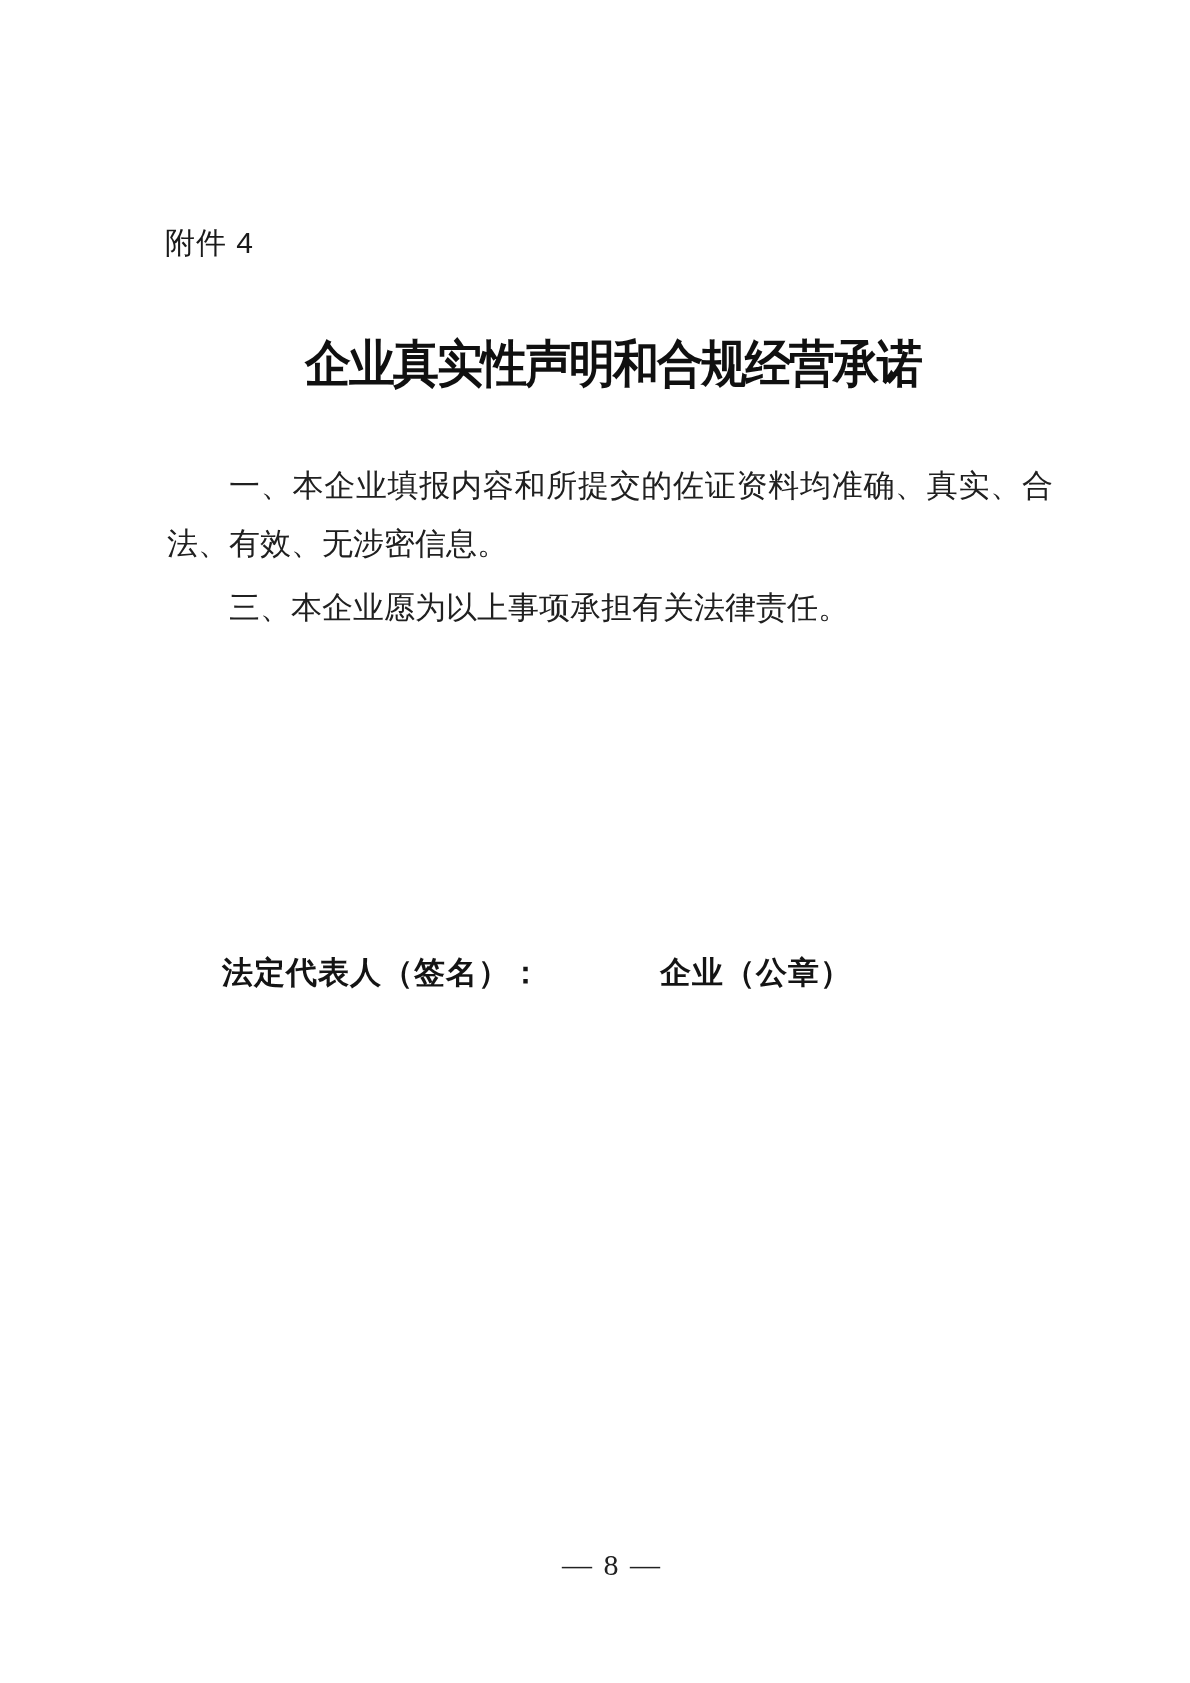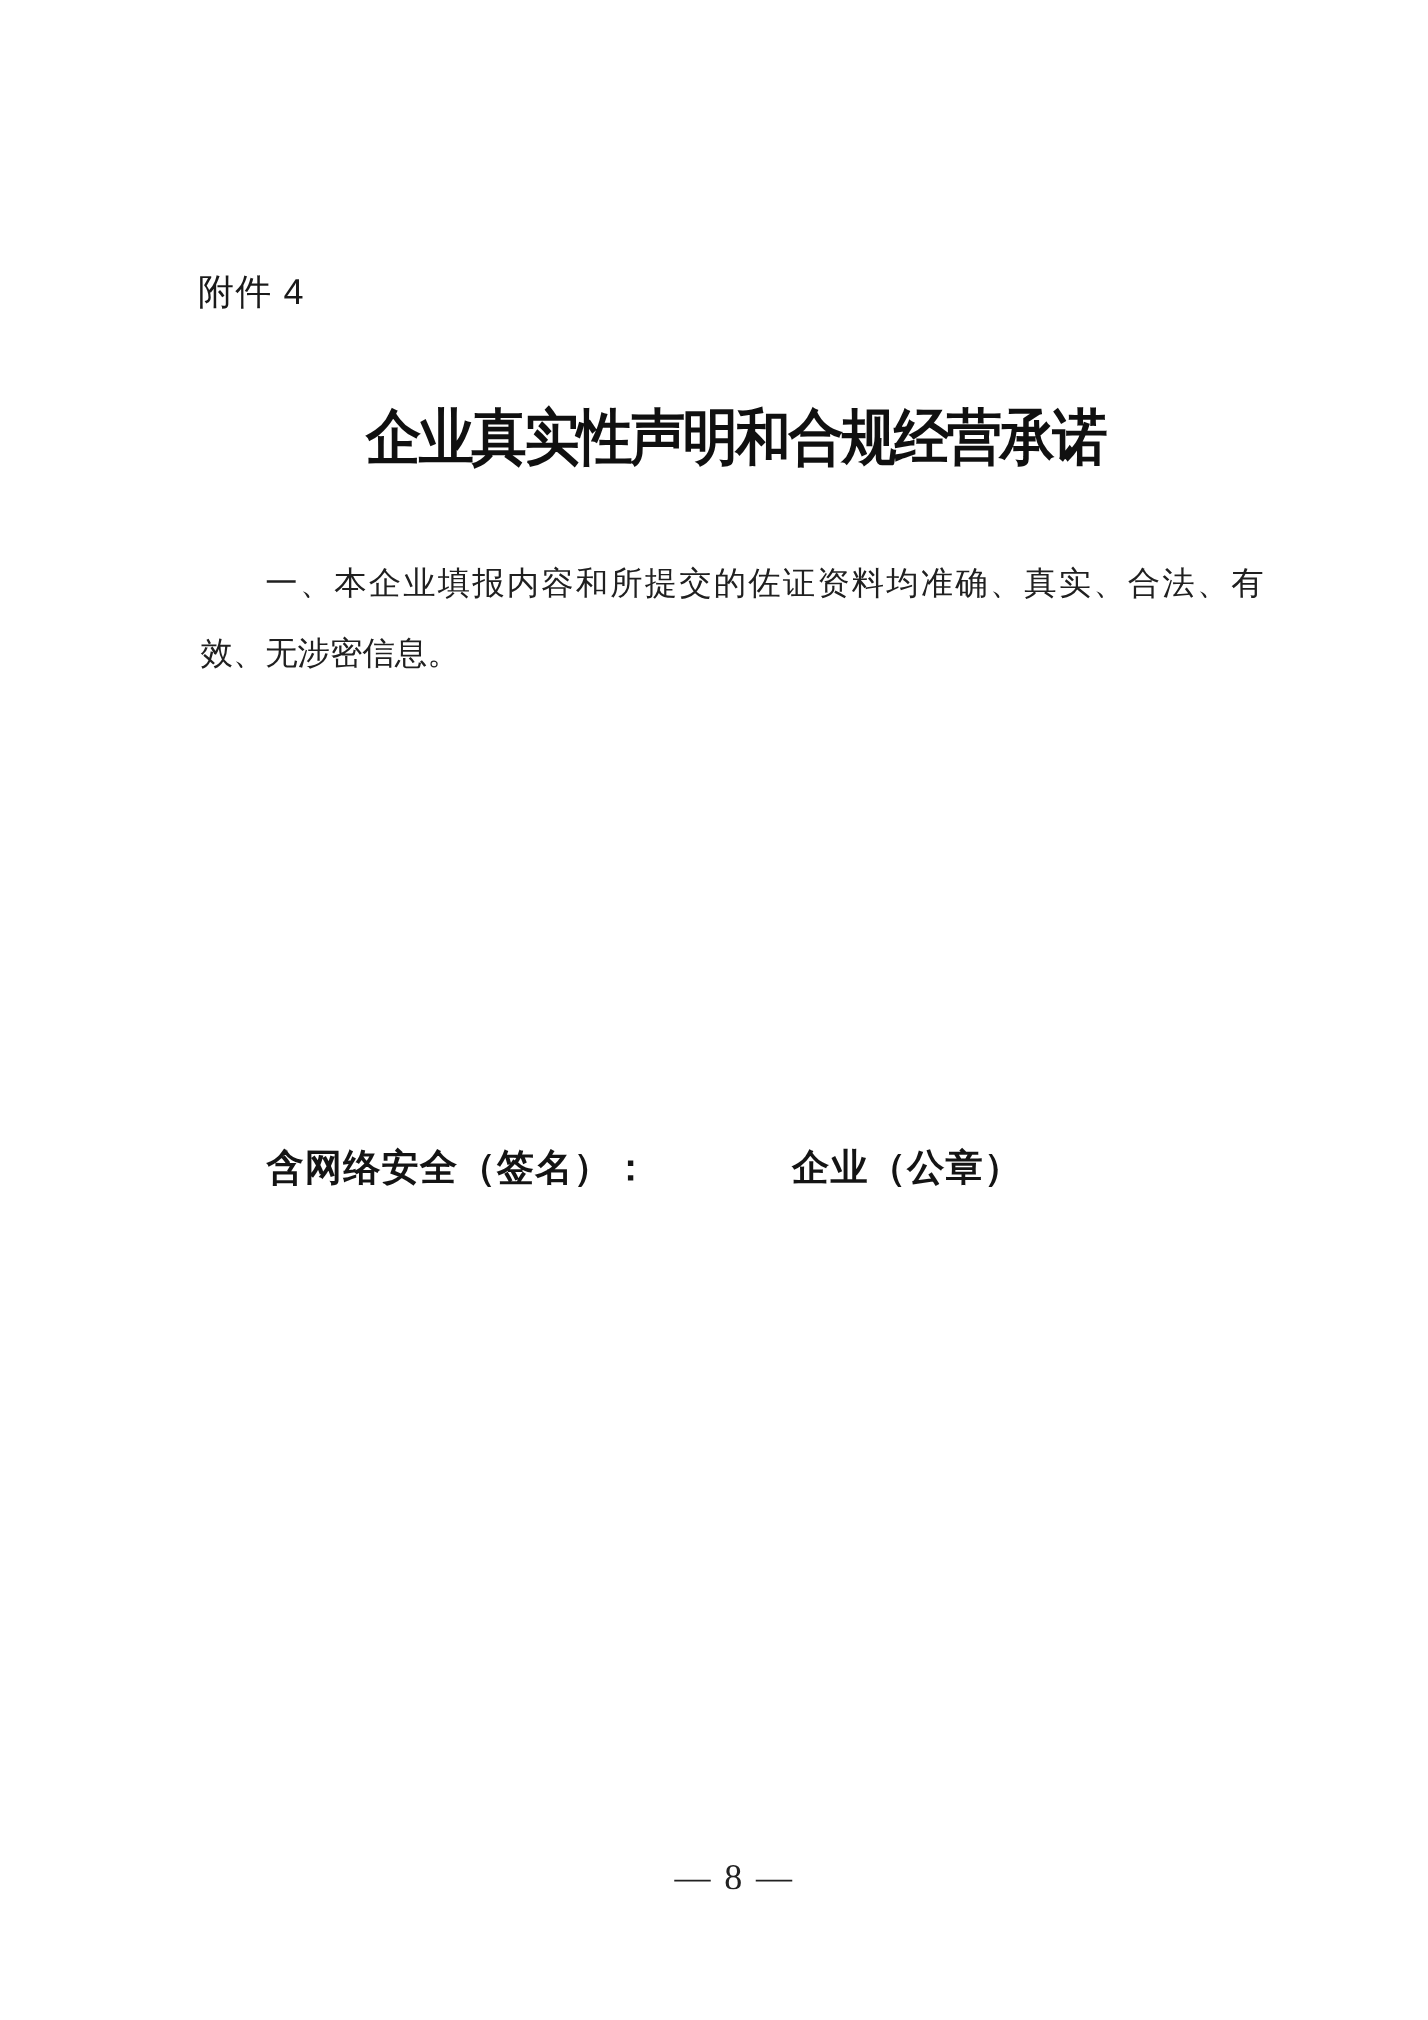--- a/index.html
+++ b/index.html
@@ -39,21 +39,21 @@
     letter-spacing: -2px;
     color: #101010;
     transform: scaleY(1.1);
     transform-origin: center top;
   }
   .doc-body {
     position: absolute;
     left: 167px;
     top: 457px;
     width: 886px;
-    font-size: 27px;
+    font-size: 31px;
     line-height: 58px;
     text-align: justify;
     color: #202020;
   }
   .doc-body p {
     margin: 0;
     text-indent: 2em;
   }
   .doc-body p + p {
     margin-top: 6px;
@@ -96,23 +96,24 @@
 <body>
 
 <div class="page">
 
   <div class="attachment-label">附件 4</div>
 
   <h1 class="doc-title">企业真实性声明和合规经营承诺</h1>
 
   <div class="doc-body">
     <p>一、本企业填报内容和所提交的佐证资料均准确、真实、合法、有效、无涉密信息。</p>
+    <p>三、本企业愿为以上事项承担有关法律责任。</p>
   </div>
 
-  <span class="sig-label sig-legal">含网络安全（签名）：</span>
+  <span class="sig-label sig-legal">法定代表人（签名）：</span>
 
   <span class="sig-label sig-seal">企业（公章）</span>
 
 
   <div class="page-footer">
     <span>— 8 —</span>
   </div>
 
 </div>
 

